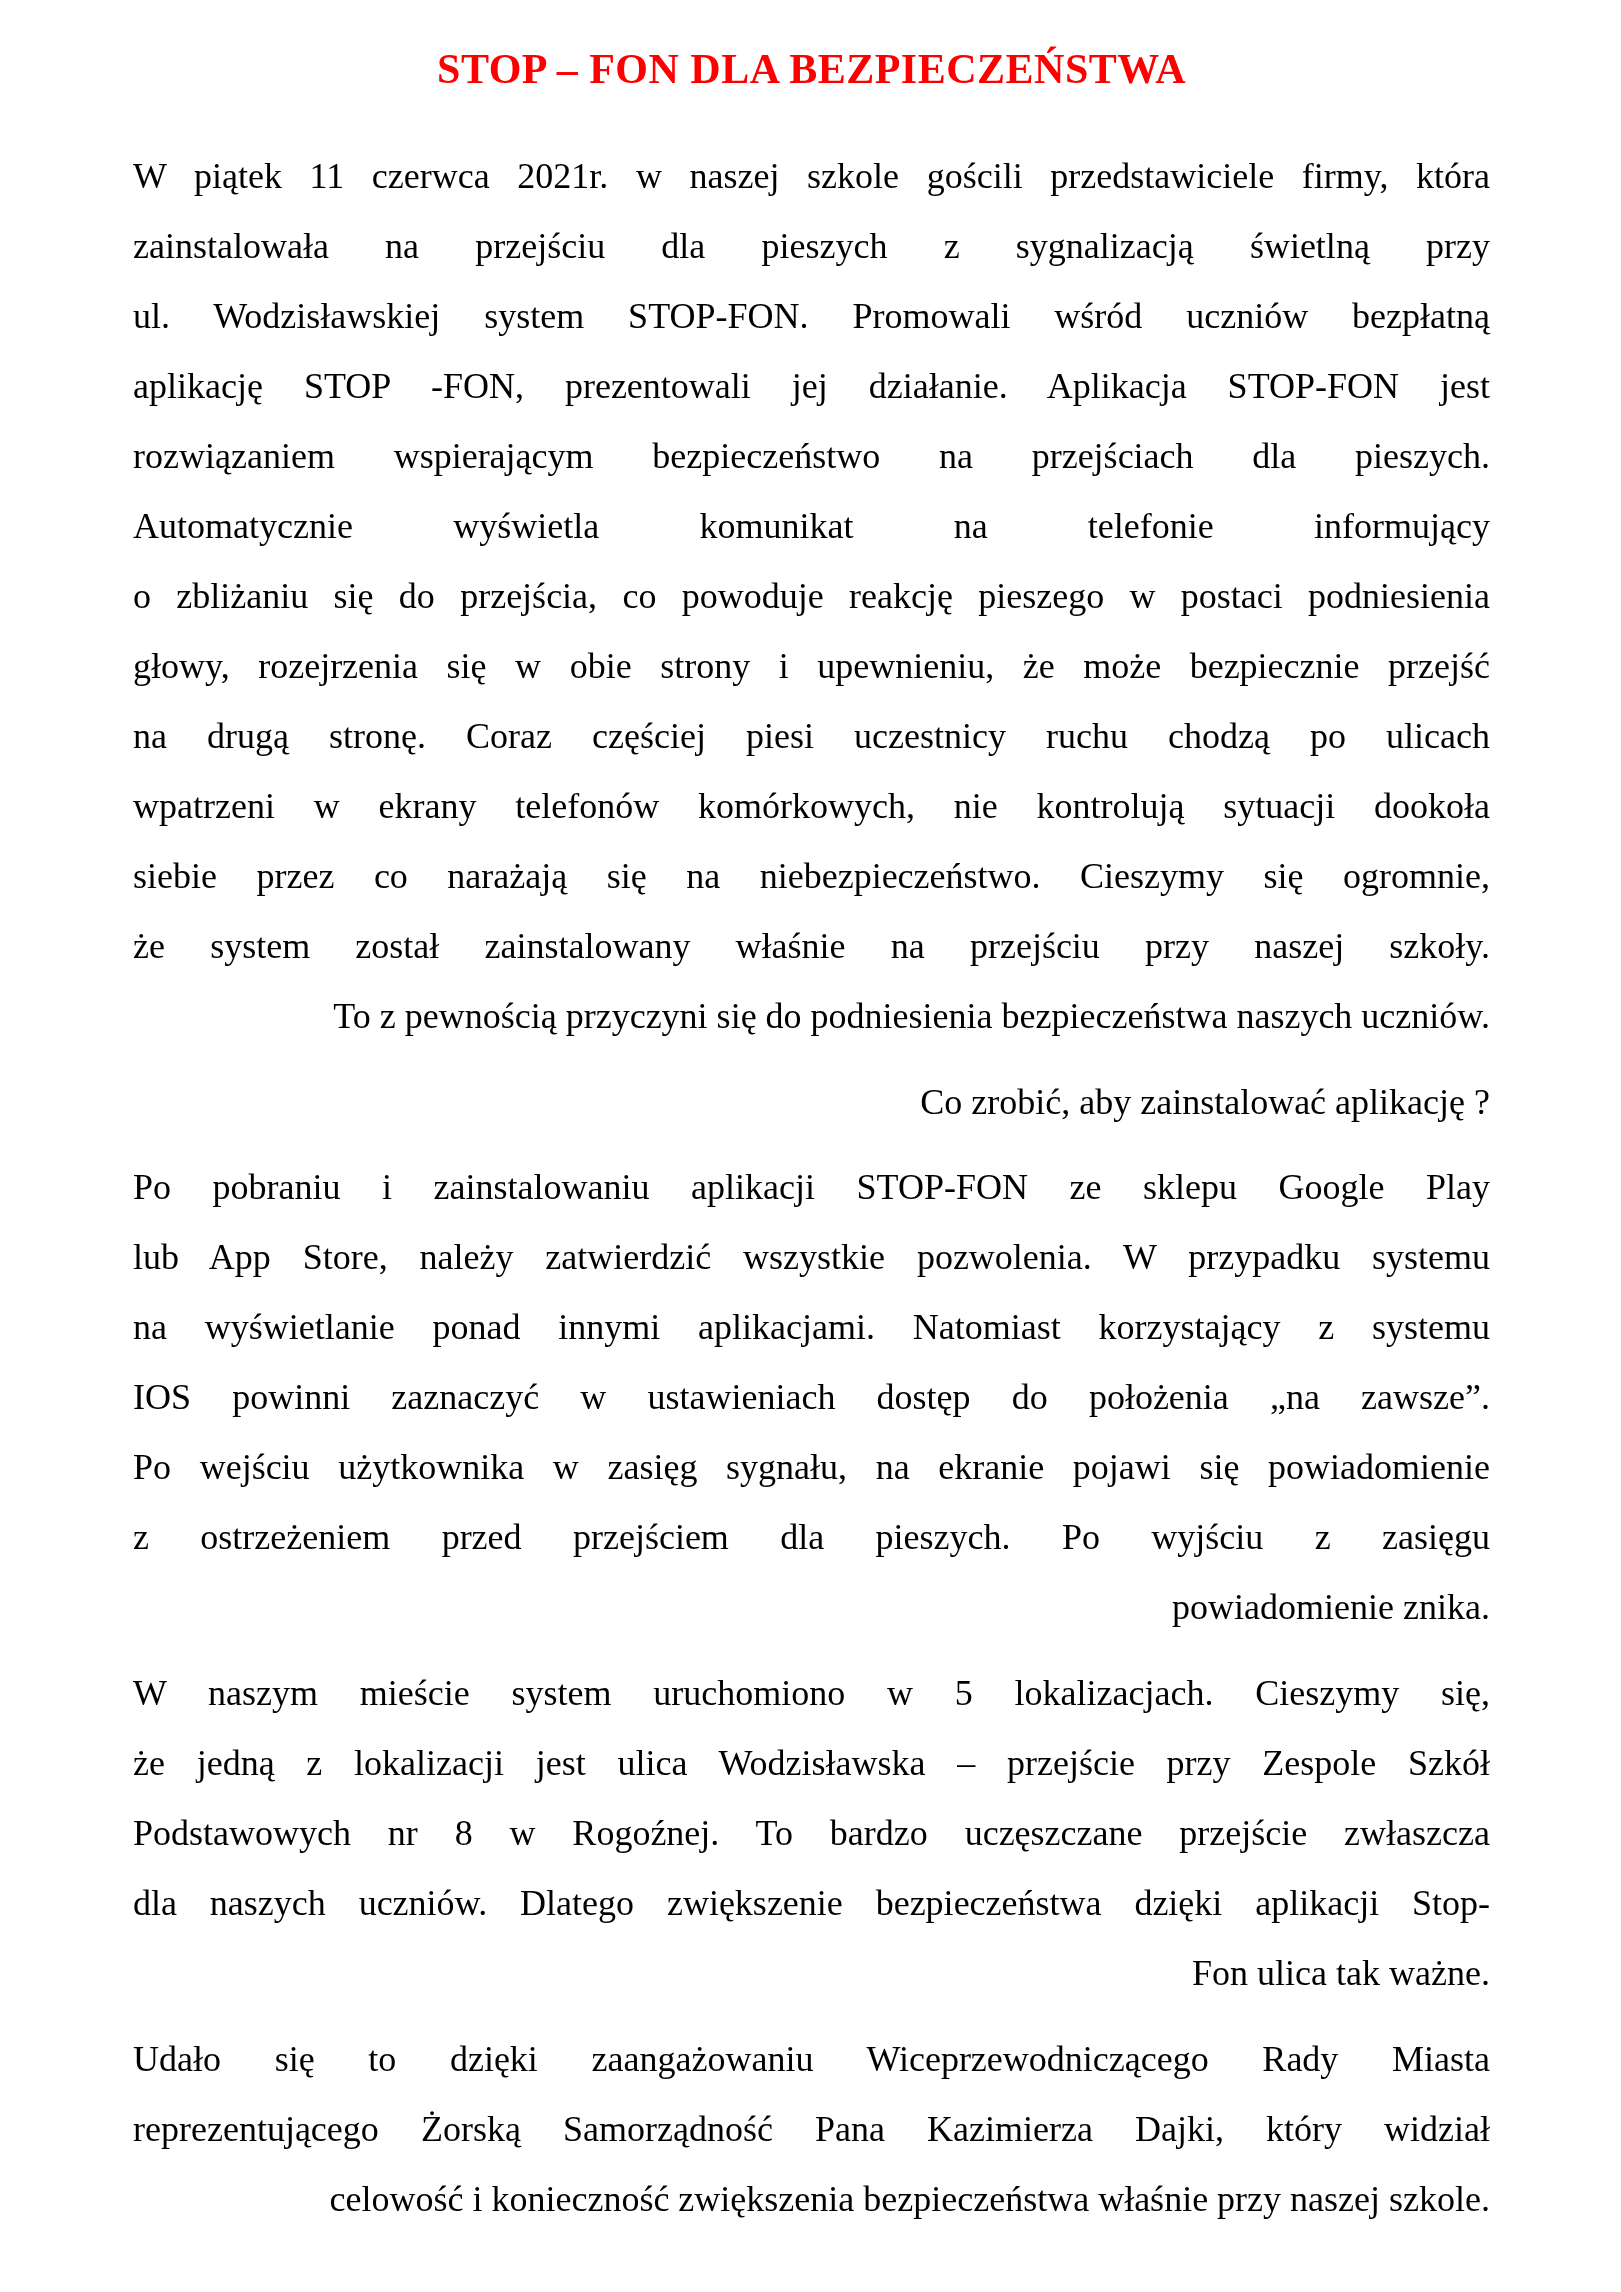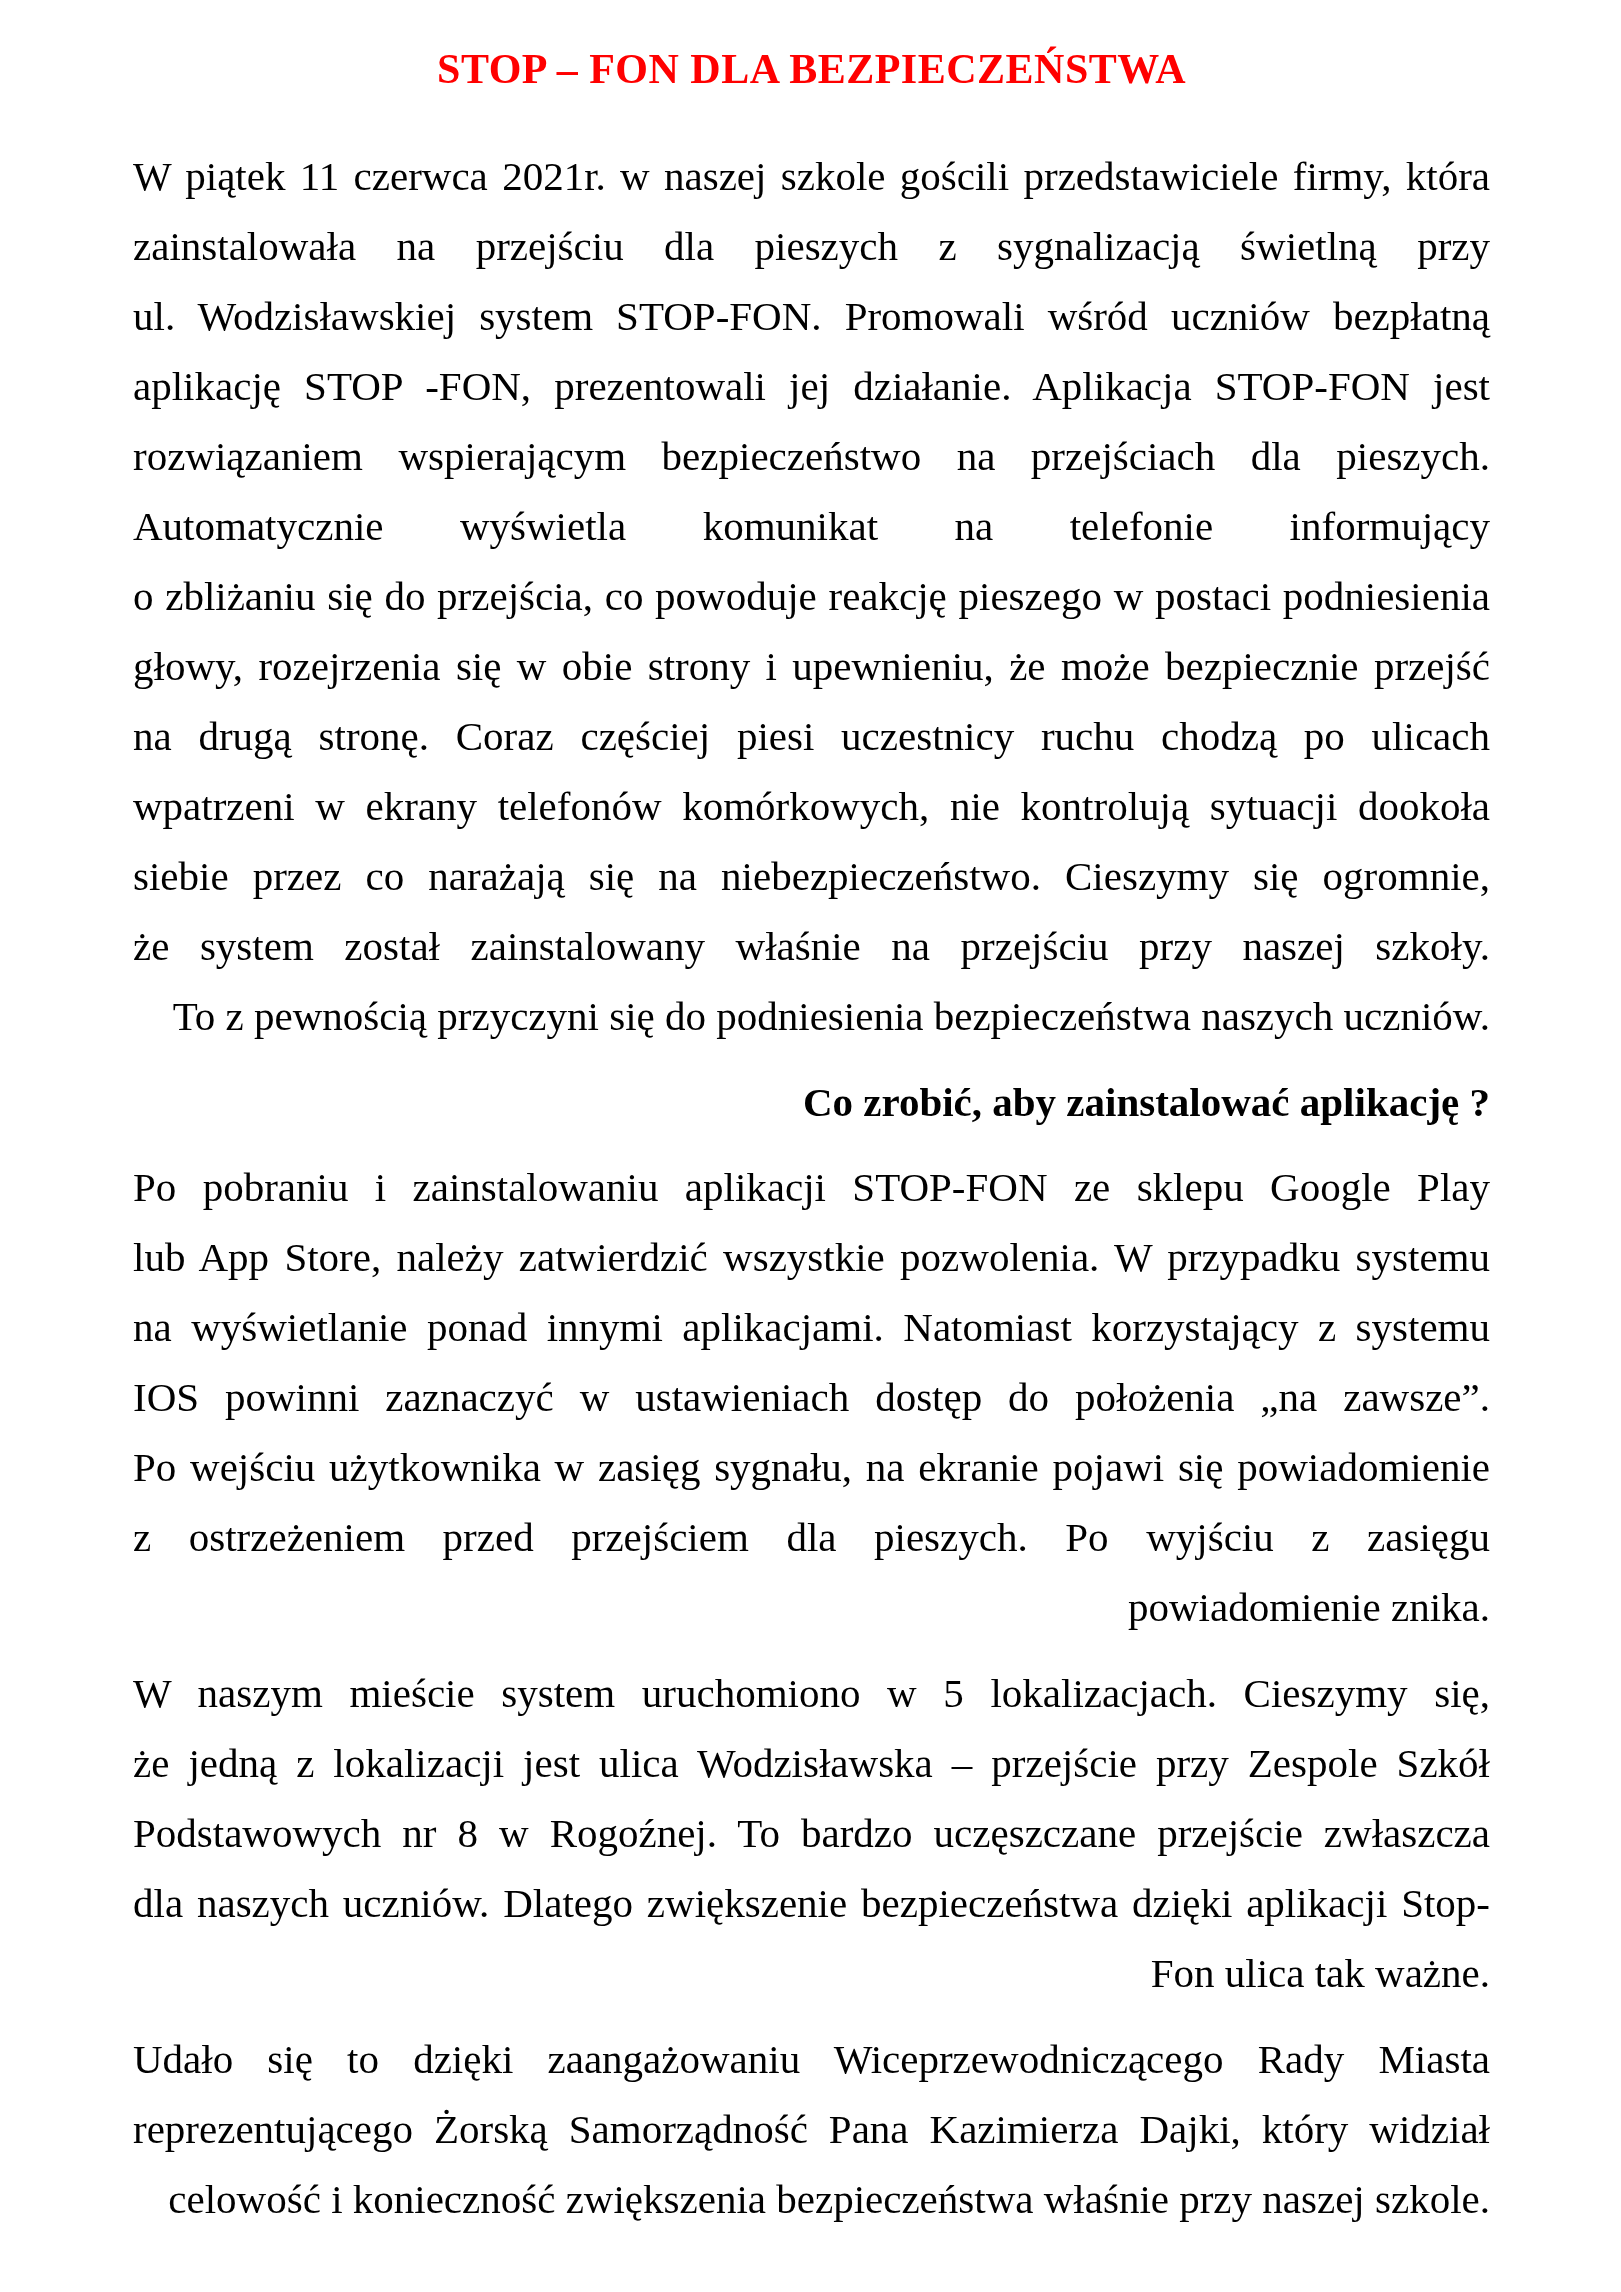--- a/index.html
+++ b/index.html
@@ -24,25 +24,25 @@
   .title {
     margin: 0 0 43px 0;
     font-size: 42px;
     line-height: 57px;
     font-weight: bold;
     text-align: center;
     letter-spacing: 0.5px;
   }
   .doc-body .para {
     margin: 0 0 15.7px 0;
-    font-size: 41px;
+    font-size: 36px;
     line-height: 70px;
   }
   .doc-body .para.heading {
-    font-weight: bold;
+    font-weight: normal;
   }
   .line {
     text-align: justify;
     text-align-last: justify;
     min-height: 70px;
   }
   .line.last {
     text-align: right;
     text-align-last: auto;
   }

